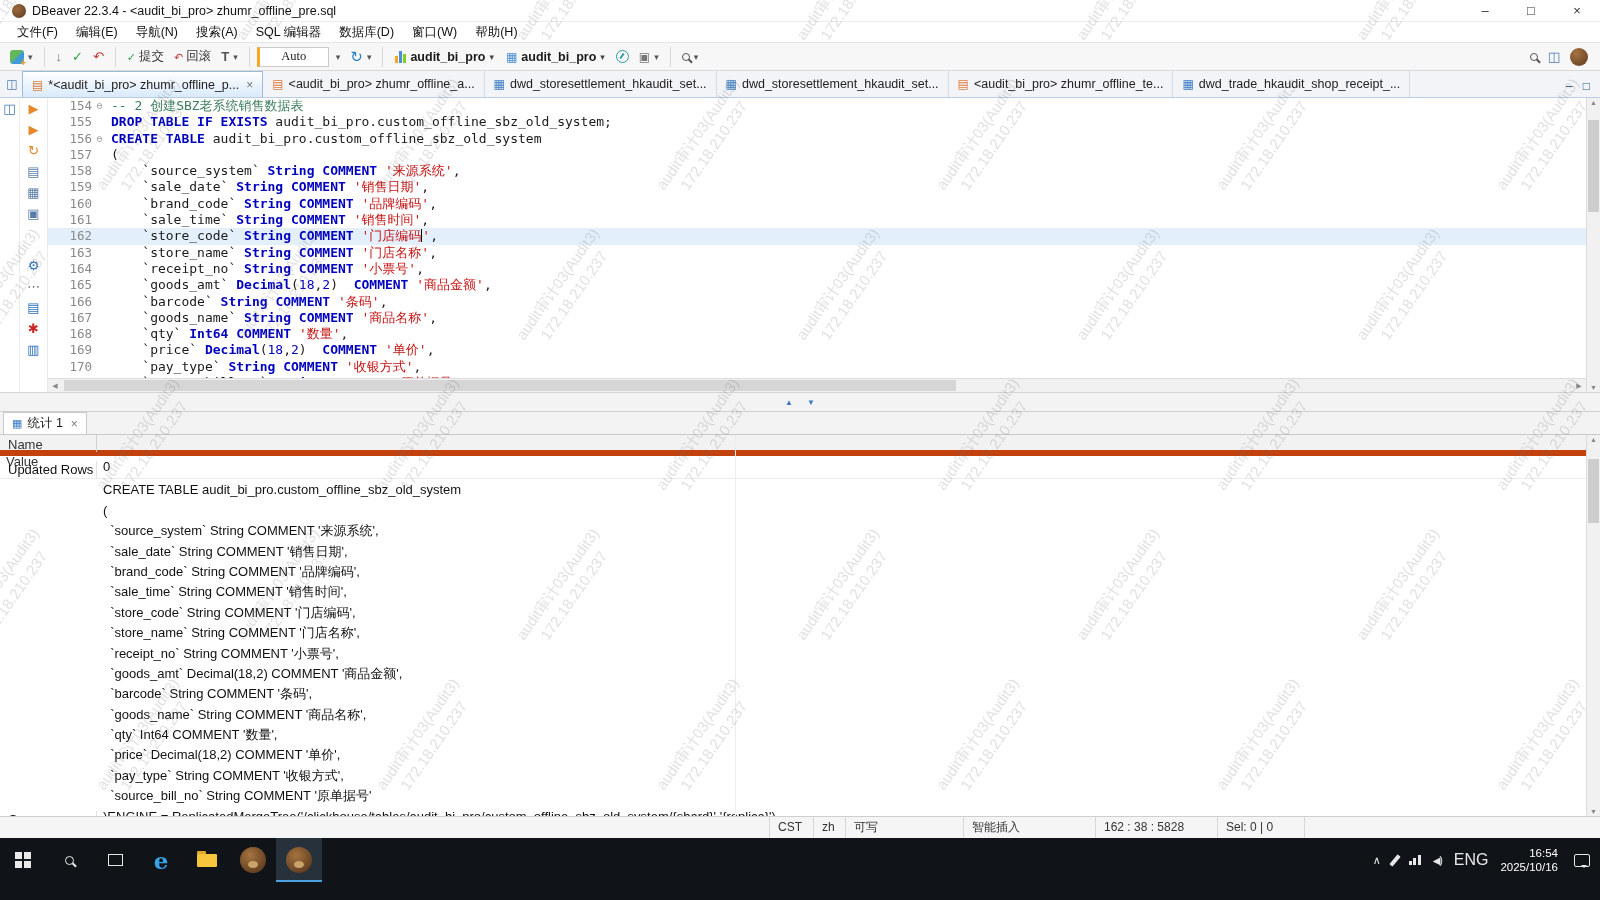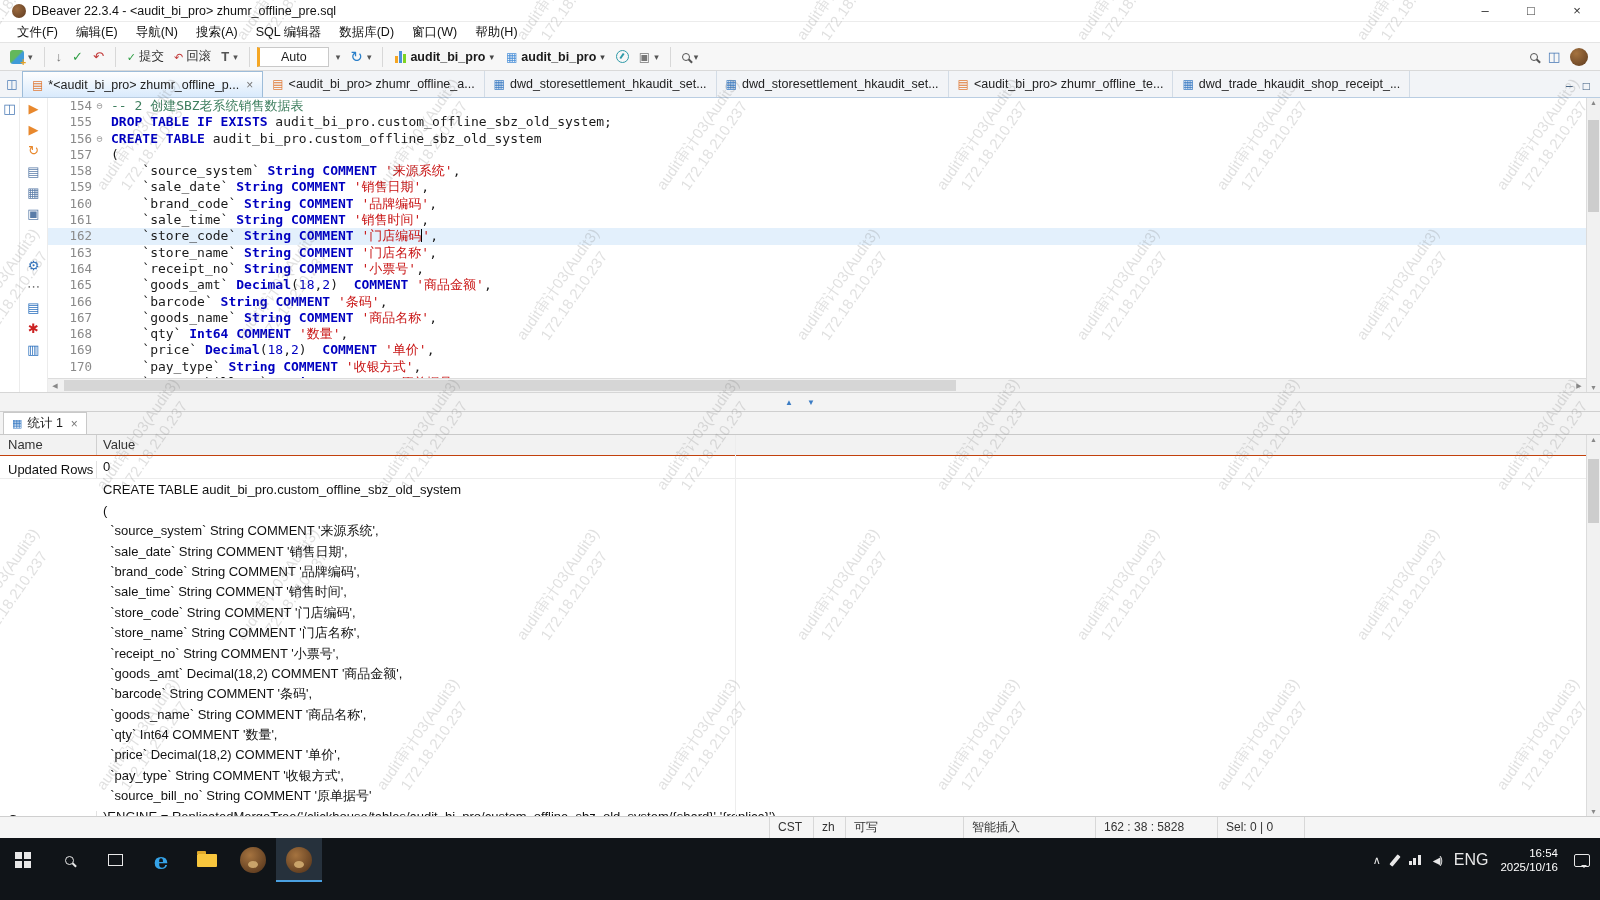--- a/index.html
+++ b/index.html
@@ -37,21 +37,21 @@
   .tbtn .lbl { font-size:12.5px; }
   .ico { display:inline-block; font-size:13px; line-height:14px; }
   .dd { font-size:9px; color:#555; margin-left:1px; }
   .plug-ico { width:14px; height:14px; border-radius:3px;
               background:linear-gradient(135deg,#63b85b 45%,#3f9bd8 55%);
               position:relative; }
   .plug-ico::after { content:"+"; position:absolute; right:-2px; bottom:-4px;
                      color:#e8a020; font-weight:bold; font-size:10px; }
   .combo { display:flex; align-items:center; background:#fff;
            border:1px solid #c9c9c9; height:20px; padding:0 5px; gap:4px; }
-  .combo.auto { width:72px; justify-content:center; border-left:3px solid #f5a623; }
+  .combo.auto { width:72px; justify-content:center; border-left:3px solid #f5a623;font-family:Liberation Serif, serif; }
   .combo .caret { font-size:9px; color:#444; }
   .db-bars { display:inline-flex; align-items:flex-end; gap:1px; height:12px; }
   .db-bars i { display:block; width:3px; background:#4a90d9; }
   .db-bars i:nth-child(1){ height:7px; background:#f5a623; }
   .db-bars i:nth-child(2){ height:12px; }
   .db-bars i:nth-child(3){ height:9px; background:#7ed321; }
   .bold { font-weight:bold; }
   .mag { width:8px; height:8px; border:1.6px solid #555; border-radius:50%;
          position:relative; display:inline-block; }
   .mag::after { content:""; position:absolute; width:5px; height:1.6px;
@@ -133,21 +133,21 @@
   .results { flex:1; display:flex; flex-direction:column; overflow:hidden;
              background:#fff; position:relative; }
   .rtabbar { height:23px; background:#f3f3f3; border-bottom:1px solid #c9c9c9;
              display:flex; align-items:flex-end; padding-left:3px; }
   .rtab { display:flex; align-items:center; gap:5px; background:#fff;
           border:1px solid #c9c9c9; border-bottom:none; height:22px; padding:0 8px; }
   .rtab .ric { color:#3b7cc4; font-size:11px; }
   .rtab .rx { color:#777; font-size:12px; margin-left:3px; }
   .grid { flex:1; position:relative; overflow:hidden; font-size:13px; }
   .grid-header { display:flex; height:21px; background:#f2f2f2;
-                 border-bottom:1px solid #c2410c; color:#333; }
+                 border-bottom:6px solid #c2410c; color:#333;flex-direction:column; }
   .grid-header .hname { width:97px; padding:2px 0 0 8px; border-right:1px solid #d0d0d0; }
   .grid-header .hvalue { flex:1; padding:2px 0 0 6px; }
   .grid-body { position:absolute; top:21px; left:0; right:14px; bottom:0; overflow:hidden; }
   .grid-row { display:flex; border-bottom:1px solid #ececec; min-height:21px;align-items:flex-end; }
   .cell-name { width:97px; flex:0 0 auto; padding:1px 0 1px 8px;
                border-right:1px solid #e2e2e2; color:#111; }
   .cell-value { flex:1; padding:1px 0 1px 6px; white-space:pre; color:#111; }
   .cell-value .vline { height:20.4px; line-height:20.4px; }
   .col-edge { position:absolute; left:735px; top:0; bottom:0;
               border-left:1px solid #ededed; pointer-events:none; }

